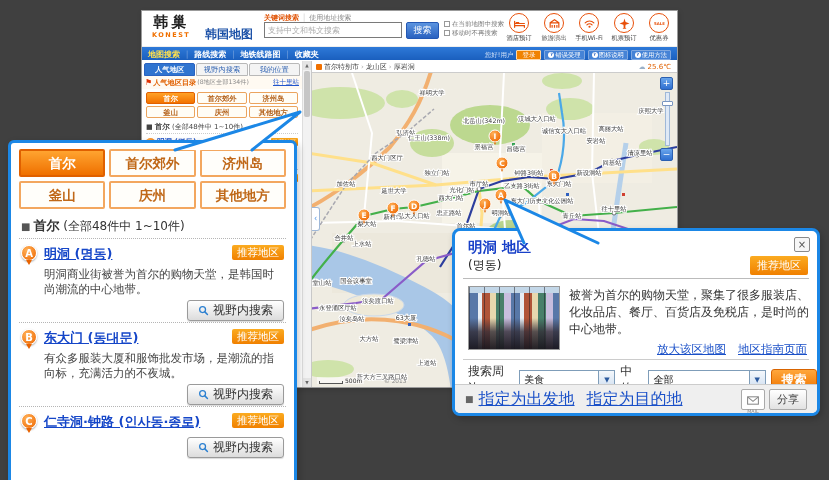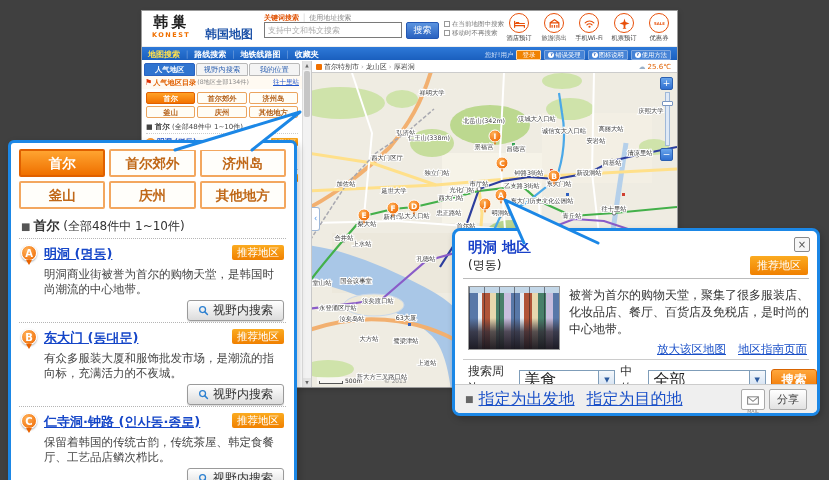--- a/index.html
+++ b/index.html
@@ -116,21 +116,21 @@
  linear-gradient(180deg,rgba(0,0,0,0) 50%,rgba(50,44,54,.8) 72%,rgba(26,23,30,.95) 100%),
  repeating-linear-gradient(90deg,rgba(25,25,35,.5) 0 1.5px,rgba(0,0,0,0) 1.5px 15px),
  linear-gradient(180deg,#c3d7e8 0%,#c3d7e8 10%,rgba(0,0,0,0) 10%),
  repeating-linear-gradient(90deg,#5878a8 0 9px,#e8eef4 9px 13px,#b05438 13px 21px,#e8d8ae 21px 27px,#48806a 27px 35px,#c8bede 35px 42px)}
 .p-desc{position:absolute;left:114px;top:56px;width:242px;font-size:12px;color:#333;line-height:17px}
 .p-links{position:absolute;right:10px;top:107px}
 .plink{color:#1a50c8;text-decoration:underline;font-size:11.5px;margin-left:12px;cursor:pointer}
 .p-hr2{position:absolute;left:8px;right:8px;top:128px;border-top:1px solid #ccc}
 .p-srow{position:absolute;left:13px;top:132px;display:flex;align-items:center;gap:5px;font-size:12px;color:#333}
 .sel{width:100px;height:20px;border:1px solid #7f9db9;background:#fff;display:flex;align-items:center;cursor:pointer}
-.sel .v{padding-left:4px;font-size:16px;color:#222}
+.sel .v{padding-left:4px;font-size:10px;color:#222}
 .sel .arr{margin-left:auto;width:16px;height:18px;background:linear-gradient(#f4f8fc,#cfdef0);border-left:1px solid #7f9db9;color:#2c5a9e;font-size:7px;text-align:center;line-height:18px}
 .sel.w2{width:122px}
 .srchbtn{width:48px;height:22px;background:linear-gradient(#ffa73c,#ef7400);border:1px solid #d86400;border-radius:3px;color:#fff;font-weight:bold;font-size:12.5px;text-align:center;line-height:20px;cursor:pointer;font-family:inherit}
 .p-foot{position:absolute;left:0;right:0;bottom:0;height:29px;background:#efefef;border-top:1px solid #ccc;border-radius:0 0 5px 5px;display:flex;align-items:center;padding:0 10px}
 .p-foot .sq{color:#666;font-size:9px;margin-right:5px}
 .fl{color:#1a50c8;text-decoration:underline;font-size:16px;margin-right:12px;cursor:pointer}
 .mailbtn{margin-left:auto;width:24px;height:21px;border:1px solid #aaa;background:#fff;text-align:center;border-radius:2px;cursor:pointer}
 .mailbtn svg{width:12px;height:9px;margin-top:2px}
 .mailbtn .ml{font-size:4.8px;color:#888;line-height:5px;display:block}
 .sharebtn{margin-left:4px;height:21px;padding:0 7px;border:1px solid #aaa;border-radius:2px;background:linear-gradient(#fff,#e2e2e2);font-size:11px;color:#444;line-height:19px;cursor:pointer;font-family:inherit}
@@ -519,21 +519,20 @@
           </div>
         </div>
         <div class="c-item">
           <div class="r1">
             <span class="pin">
               <span class="c">C</span>
             </span>
             <a class="ttl">仁寺洞·钟路 (인사동·종로)</a>
             <span class="badge">推荐地区</span>
           </div>
-          <div class="dsc">保留着韩国的传统古韵，传统茶屋、韩定食餐厅、工艺品店鳞次栉比。</div>
           <div class="btnrow">
             <button class="viewbtn">
               <svg viewBox="0 0 12 12">
                 <circle cx="5" cy="5" r="3.2" fill="none" stroke="#2a7fd0" stroke-width="1.4"></circle>
                 <line x1="7.5" y1="7.5" x2="10.3" y2="10.3" stroke="#2a7fd0" stroke-width="1.6" stroke-linecap="round"></line>
               </svg>
               <span>视野内搜索</span>
             </button>
           </div>
         </div>

